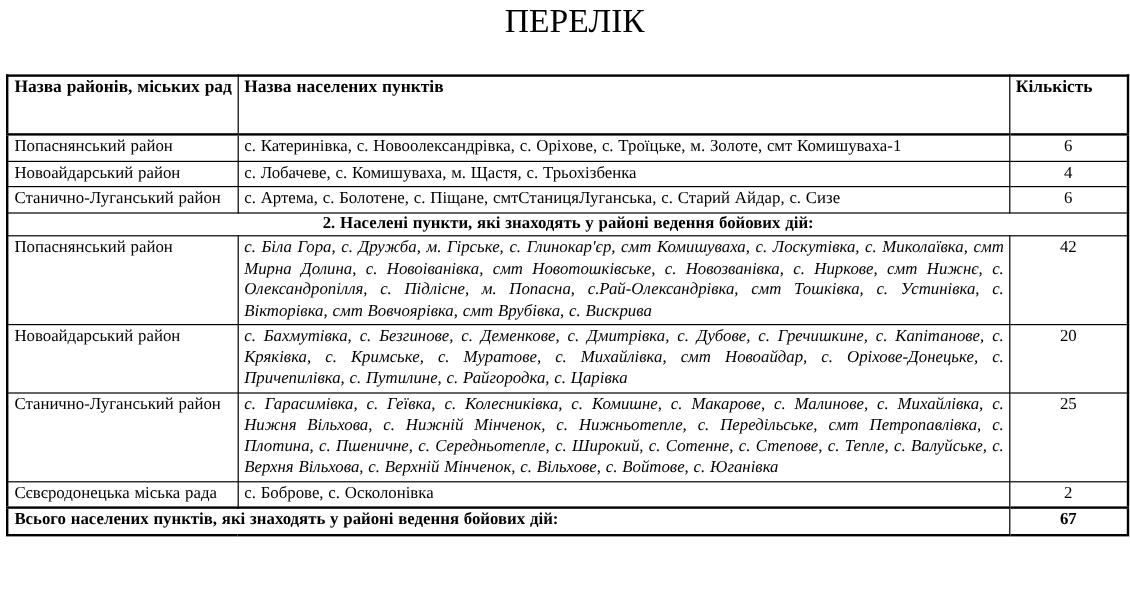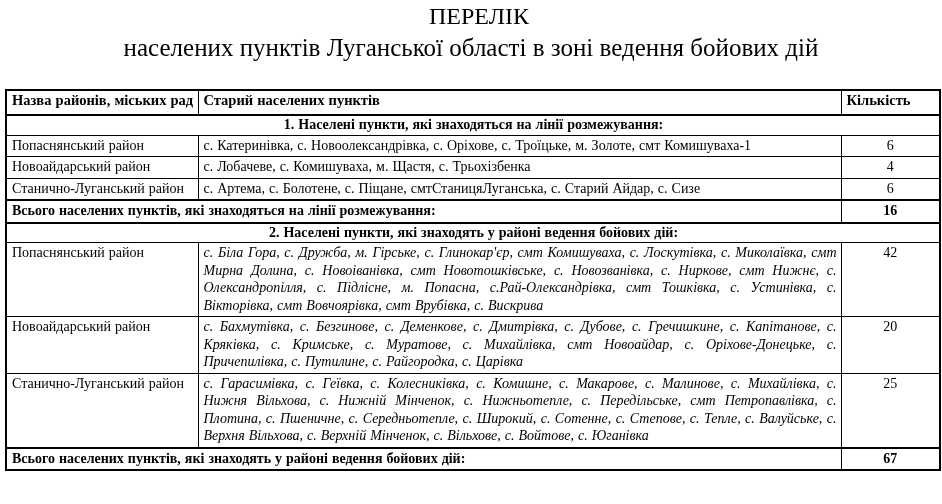--- a/index.html
+++ b/index.html
@@ -7,21 +7,21 @@
   body {
     width: 942px;
     height: 504px;
     font-family: "Liberation Serif", "DejaVu Serif", serif;
     color: #000;
     overflow: hidden;
   }
   .doc { width: 942px; height: 504px; }
   .doc-title {
     text-align: center;
-    font-size: 24px;
+    font-size: 28px;
     font-weight: normal;
     margin-top: 3px;
     line-height: 1.15;
     padding-left: 16px;
   }
   .doc-subtitle {
     text-align: center;
     font-size: 25px;
     font-weight: normal;
     margin-top: 3px;
@@ -40,21 +40,21 @@
   td {
     border: 1px solid #000;
     font-size: 14px;
     line-height: 17.5px;
     padding: 1px 4px 2px 5px;
     vertical-align: top;
     word-spacing: 0.5px;
   }
   tr.thead td {
     font-weight: bold;
-    height: 25px;
+    height: 49px;
     border-bottom: 2px solid #000;
     font-size: 14.5px;
   }
   tr.section-head td {
     font-weight: bold;
     text-align: center;
     padding-top: 0;
     padding-bottom: 1px;
   }
   td.settlements.justify { text-align: justify; font-style: italic; }
@@ -64,80 +64,77 @@
     font-weight: bold;
     border-top: 2px solid #000;
     border-bottom: 2px solid #000;
   }
 </style>
 </head>
 <body>
 
 <div class="doc">
   <div class="doc-title">ПЕРЕЛІК</div>
-  <div class="doc-subtitle">населених пунктів Луганської області в зоні ведення бойових дій</div>
 
   <table class="main">
     <colgroup>
         <col class="c1">
         <col class="c2">
         <col class="c3">
       </colgroup>
 
     <tbody>
         <tr class="thead">
       <td>Назва районів, міських рад</td>
-      <td>Старий населених пунктів</td>
+      <td>Назва населених пунктів</td>
       <td>Кількість</td>
     </tr>
 
-    <tr class="section-head">
-      <td colspan="3">1. Населені пункти, які знаходяться на лінії розмежування:</td>
-    </tr>
 
     <tr>
       <td>Попаснянський район</td>
       <td class="settlements">с. Катеринівка, с. Новоолександрівка, с. Оріхове, с. Троїцьке, м. Золоте, смт Комишуваха-1</td>
       <td class="count">6</td>
     </tr>
     <tr>
       <td>Новоайдарський район</td>
       <td class="settlements">с. Лобачеве, с. Комишуваха, м. Щастя, с. Трьохізбенка</td>
       <td class="count">4</td>
     </tr>
     <tr>
       <td>Станично-Луганський район</td>
       <td class="settlements">с. Артема, с. Болотене, с. Піщане, смтСтаницяЛуганська, с. Старий Айдар, с. Сизе</td>
       <td class="count v-mid">6</td>
     </tr>
 
-    <tr class="total-row">
-      <td colspan="2">Всього населених пунктів, які знаходяться на лінії розмежування:</td>
-      <td class="count">16</td>
-    </tr>
 
     <tr class="section-head">
       <td colspan="3">2. Населені пункти, які знаходять у районі ведення бойових дій:</td>
     </tr>
 
     <tr>
       <td>Попаснянський район</td>
       <td class="settlements justify">с. Біла Гора, с. Дружба, м. Гірське, с. Глинокар'єр, смт Комишуваха, с. Лоскутівка, с. Миколаївка, смт Мирна Долина, с. Новоіванівка, смт Новотошківське, с. Новозванівка, с. Ниркове, смт Нижнє, с. Олександропілля, с. Підлісне, м. Попасна, с.Рай-Олександрівка, смт Тошківка, с. Устинівка, с. Вікторівка, смт Вовчоярівка, смт Врубівка, с. Вискрива</td>
       <td class="count">42</td>
     </tr>
     <tr>
       <td>Новоайдарський район</td>
       <td class="settlements justify">с. Бахмутівка, с. Безгинове, с. Деменкове, с. Дмитрівка, с. Дубове, с. Гречишкине, с. Капітанове, с. Кряківка, с. Кримське, с. Муратове, с. Михайлівка, смт Новоайдар, с. Оріхове-Донецьке, с. Причепилівка, с. Путилине, с. Райгородка, с. Царівка</td>
       <td class="count">20</td>
     </tr>
     <tr>
       <td>Станично-Луганський район</td>
       <td class="settlements justify">с. Гарасимівка, с. Геївка, с. Колесниківка, с. Комишне, с. Макарове, с. Малинове, с. Михайлівка, с. Нижня Вільхова, с. Нижній Мінченок, с. Нижньотепле, с. Передільське, смт Петропавлівка, с. Плотина, с. Пшеничне, с. Середньотепле, с. Широкий, с. Сотенне, с. Степове, с. Тепле, с. Валуйське, с. Верхня Вільхова, с. Верхній Мінченок, с. Вільхове, с. Войтове, с. Юганівка</td>
       <td class="count">25</td>
     </tr>
+    <tr>
+      <td>Сєвєродонецька міська рада</td>
+      <td class="settlements">с. Боброве, с. Осколонівка</td>
+      <td class="count">2</td>
+    </tr>
 
     <tr class="total-row">
       <td colspan="2">Всього населених пунктів, які знаходять у районі ведення бойових дій:</td>
       <td class="count">67</td>
     </tr>
   </tbody>
     </table>
 </div>
 
 </body></html>

